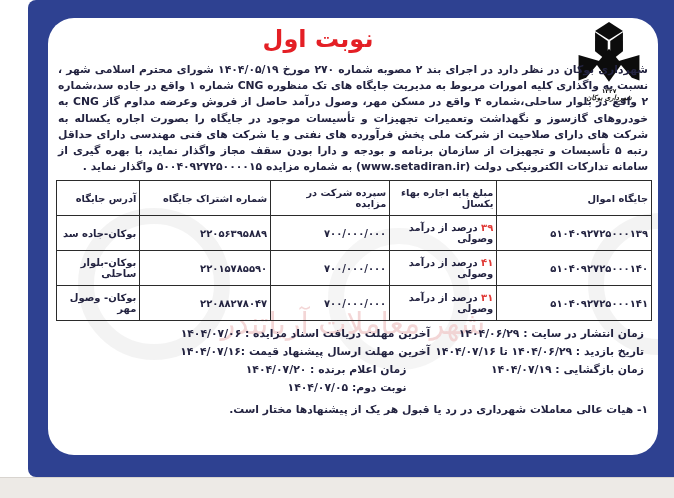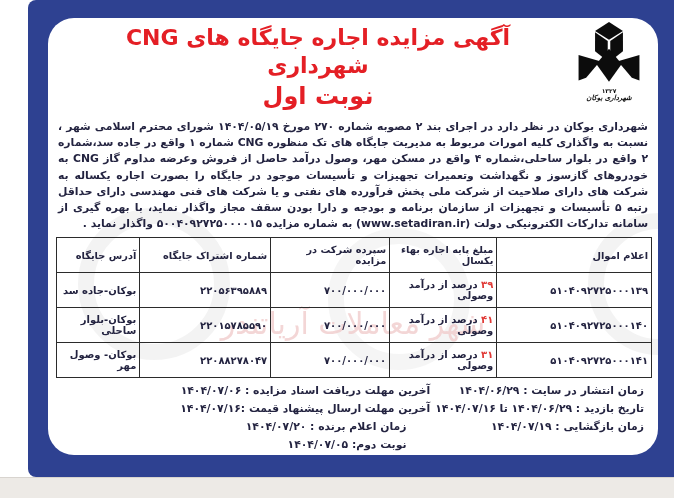--- a/index.html
+++ b/index.html
@@ -94,37 +94,36 @@
             <polygon points="50,42 70,66 50,94 30,66"></polygon>
             <polygon points="2,52 36,62 14,88 2,92"></polygon>
             <polygon points="98,52 64,62 86,88 98,92"></polygon>
           </g>
         </svg>
         <div class="logo-year">۱۳۲۷</div>
         <div class="logo-name">شهرداری بوکان</div>
       </div>
 
       <div class="titles">
-        <div class="title1">آگهی مزایده اجاره جایگاه های CNG شهرداری</div>
         <div class="title2">نوبت اول</div>
       </div>
 
       <p class="bodytext">شهرداری بوکان در نظر دارد در اجرای بند ۲ مصوبه شماره ۲۷۰ مورخ ۱۴۰۴/۰۵/۱۹ شورای محترم اسلامی شهر ، نسبت به واگذاری کلیه امورات مربوط به مدیریت جایگاه های تک منظوره CNG شماره ۱ واقع در جاده سد،شماره ۲ واقع در بلوار ساحلی،شماره ۴ واقع در مسکن مهر، وصول درآمد حاصل از فروش وعرضه مداوم گاز CNG به خودروهای گازسوز و نگهداشت وتعمیرات تجهیزات و تأسیسات موجود در جایگاه را بصورت اجاره یکساله به شرکت های دارای صلاحیت از شرکت ملی پخش فرآورده های نفتی و یا شرکت های فنی مهندسی دارای حداقل رتبه ۵ تأسیسات و تجهیزات از سازمان برنامه و بودجه و دارا بودن سقف مجاز واگذار نماید، با بهره گیری از سامانه تدارکات الکترونیکی دولت (www.setadiran.ir) به شماره مزایده ۵۰۰۴۰۹۲۷۲۵۰۰۰۰۱۵ واگذار نماید .</p>
 
       <table class="auction">
         <colgroup>
           <col style="width:26%">
             <col style="width:18%">
             <col style="width:20%">
             <col style="width:22%">
             <col style="width:14%">
         </colgroup>
         <thead>
           <tr>
-            <th class="amval-h">اعلام اموال</th>
+            <th class="amval-h">جایگاه اموال</th>
             <th>مبلغ پایه اجاره بهاء یکسال</th>
             <th>سپرده شرکت در مزایده</th>
             <th>شماره اشتراک جایگاه</th>
             <th>آدرس جایگاه</th>
           </tr>
         </thead>
         <tbody>
           <tr>
             <td class="red-num">۵۱۰۴۰۹۲۷۲۵۰۰۰۱۳۹</td>
             <td>

